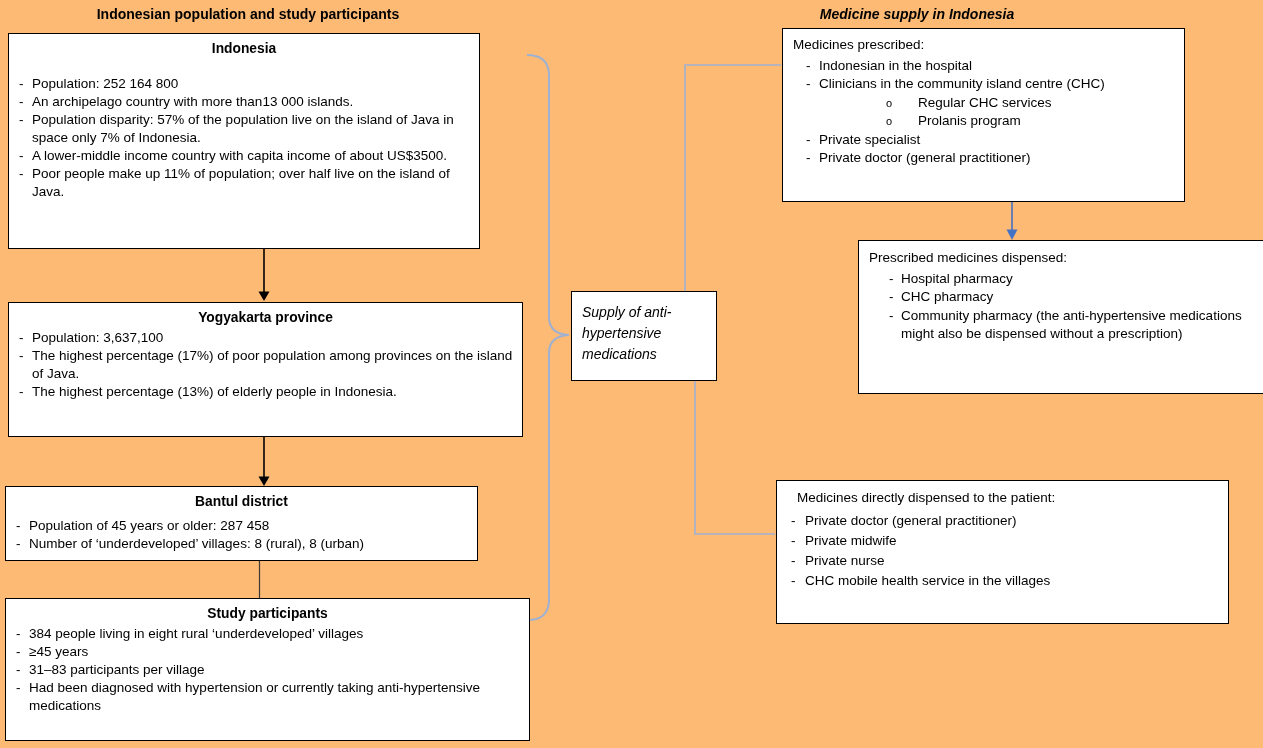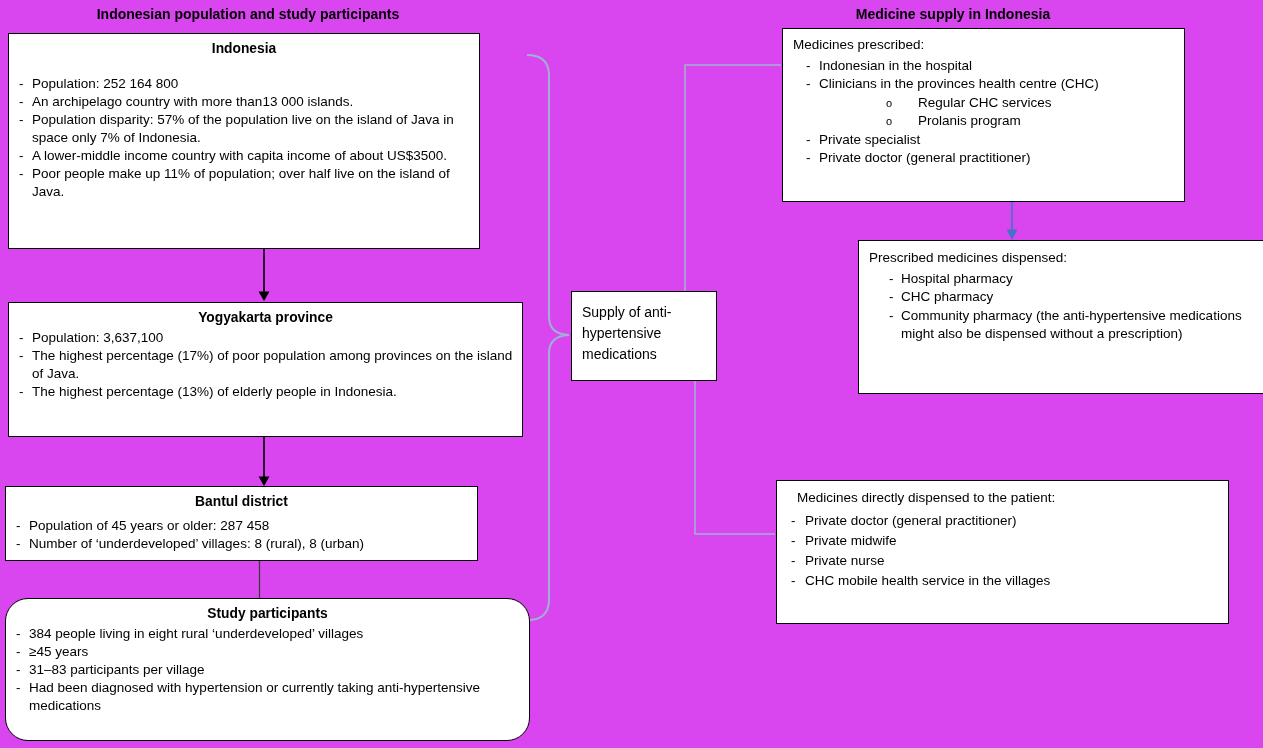--- a/index.html
+++ b/index.html
@@ -1,17 +1,17 @@
 <!DOCTYPE html>
 <html><head>
 <meta charset="utf-8">
 <style>
   html,body{margin:0;padding:0;background:#fff;}
   body{width:1263px;height:748px;font-family:"Liberation Sans","DejaVu Sans",sans-serif;color:#000;}
-  .canvas{position:relative;width:1263px;height:748px;overflow:hidden;background:#d946ef;}
+  .canvas{position:relative;width:1263px;height:748px;overflow:hidden;background:#fdba74;}
   .svg-layer{position:absolute;left:0;top:0;width:1263px;height:748px;}
   .heading{position:absolute;font-weight:bold;font-size:14px;text-align:center;white-space:nowrap;}
   .node{position:absolute;border:1.6px solid #000;background:#fff;box-sizing:border-box;}
   .node-title{font-weight:bold;font-size:13.8px;text-align:center;padding-top:6px;line-height:18px;}
   .blist{margin-top:2px;}
   .blist.gap{margin-top:17px;}
   .blist.gap-sm{margin-top:6px;}
   .li{display:flex;font-size:13.5px;line-height:18px;padding-left:10px;padding-right:8px;}
   .marker{flex:none;width:13px;}
   .li-text{flex:1;}
@@ -55,21 +55,21 @@
 
     <polyline points="695,381 695,534 775,534" fill="none" stroke-width="1.6" stroke="#9fb1d3"></polyline>
 
     <g>
       <line x1="1012" y1="202" x2="1012" y2="231" stroke-width="1.6" stroke="#4472c4"></line>
       <polygon points="1012,240 1006.5,229.5 1017.5,229.5" fill="#4472c4"></polygon>
     </g>
   </svg>
 
   <div class="heading" style="left:8px;top:6px;width:480px;">Indonesian population and study participants</div>
-  <div class="heading" style="left:778px;top:6px;width:350px;">Medicine supply in Indonesia</div>
+  <div class="heading" style="left:742px;top:6px;width:350px;font-style:italic;">Medicine supply in Indonesia</div>
 
   <div class="node" style="left:8px;top:33px;width:472px;height:216px;">
     <div class="node-title">Indonesia</div>
     <div class="blist gap">
       <div class="li">
         <span class="marker">-</span>
         <span class="li-text">Population: 252 164 800</span>
       </div>
       <div class="li">
         <span class="marker">-</span>
@@ -115,21 +115,21 @@
         <span class="marker">-</span>
         <span class="li-text">Population of 45 years or older: 287 458</span>
       </div>
       <div class="li">
         <span class="marker">-</span>
         <span class="li-text">Number of ‘underdeveloped’ villages: 8 (rural), 8 (urban)</span>
       </div>
     </div>
   </div>
 
-  <div class="node" style="left:5px;top:598px;width:525px;height:143px;border-radius:23px;">
+  <div class="node" style="left:5px;top:598px;width:525px;height:143px;">
     <div class="node-title">Study participants</div>
     <div class="blist">
       <div class="li">
         <span class="marker">-</span>
         <span class="li-text">384 people living in eight rural ‘underdeveloped’ villages</span>
       </div>
       <div class="li">
         <span class="marker">-</span>
         <span class="li-text">≥45 years</span>
       </div>
@@ -137,34 +137,34 @@
         <span class="marker">-</span>
         <span class="li-text">31–83 participants per village</span>
       </div>
       <div class="li">
         <span class="marker">-</span>
         <span class="li-text">Had been diagnosed with hypertension or currently taking anti-hypertensive medications</span>
       </div>
     </div>
   </div>
 
-  <div class="node center-node" style="left:571px;top:291px;width:146px;height:90px;">
+  <div class="node center-node" style="left:571px;top:291px;width:146px;height:90px;font-style:italic;">
     <span>Supply of anti-hypertensive medications</span>
   </div>
 
   <div class="node b1" style="left:782px;top:28px;width:403px;height:174px;">
     <div class="rtitle">Medicines prescribed:</div>
     <div class="blist">
       <div class="li lvl1">
         <span class="marker">-</span>
         <span class="li-text">Indonesian in the hospital</span>
       </div>
       <div class="li lvl1">
         <span class="marker">-</span>
-        <span class="li-text">Clinicians in the provinces health centre (CHC)</span>
+        <span class="li-text">Clinicians in the community island centre (CHC)</span>
       </div>
       <div class="li lvl2">
         <span class="marker">o</span>
         <span class="li-text">Regular CHC services</span>
       </div>
       <div class="li lvl2">
         <span class="marker">o</span>
         <span class="li-text">Prolanis program</span>
       </div>
       <div class="li lvl1">

